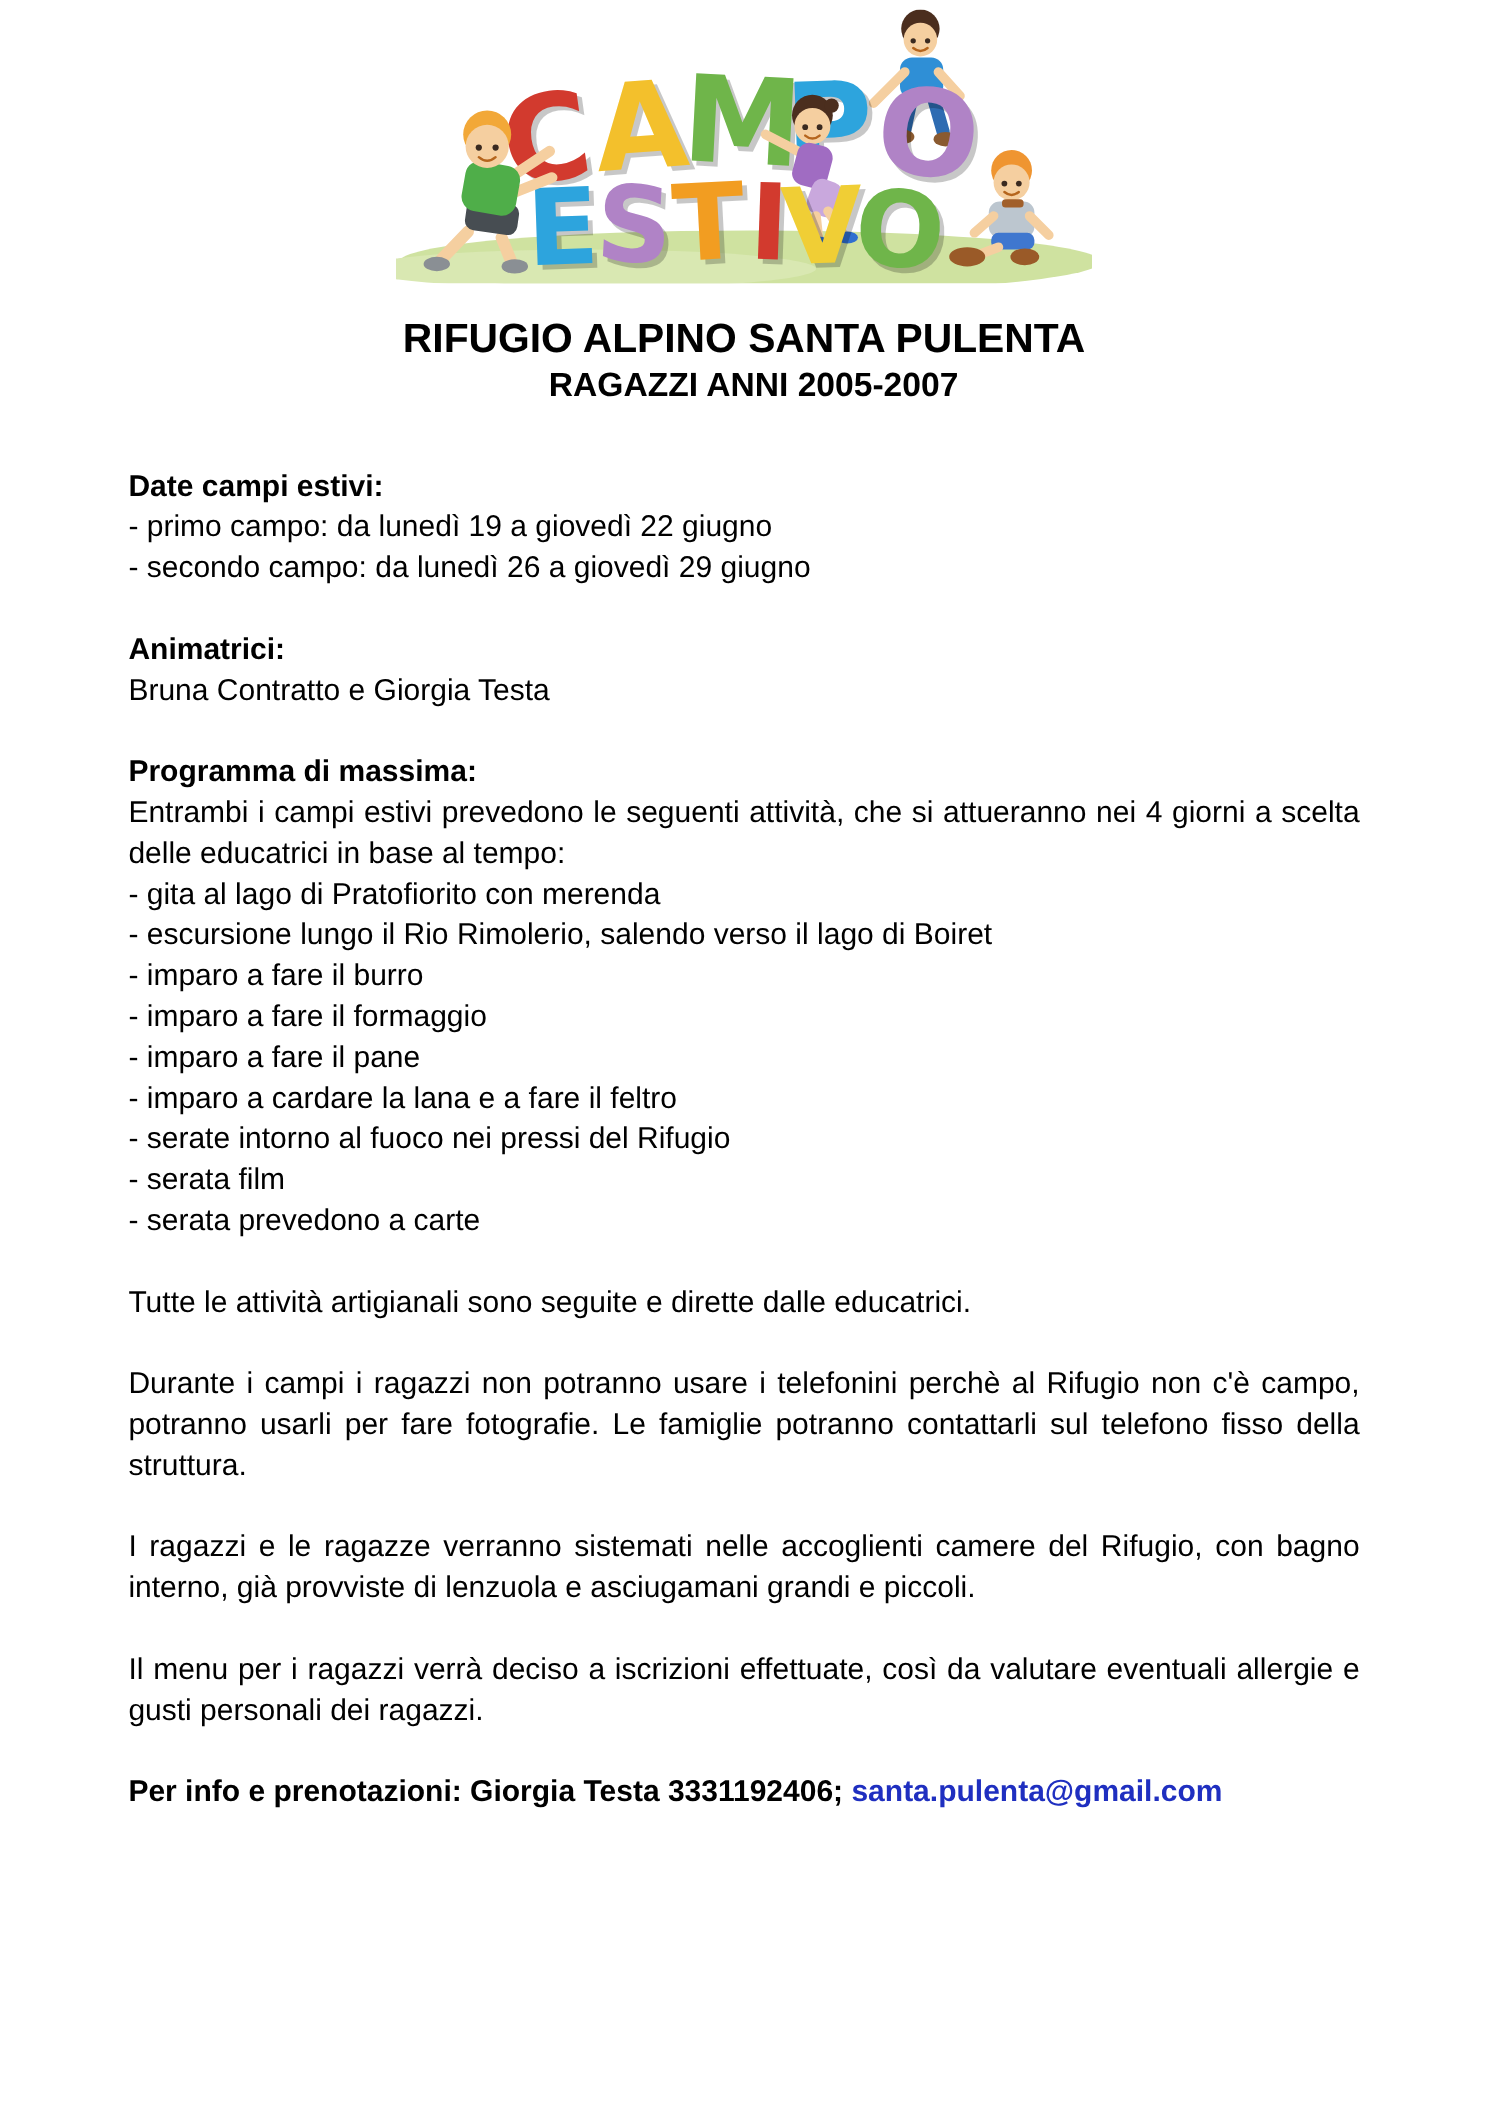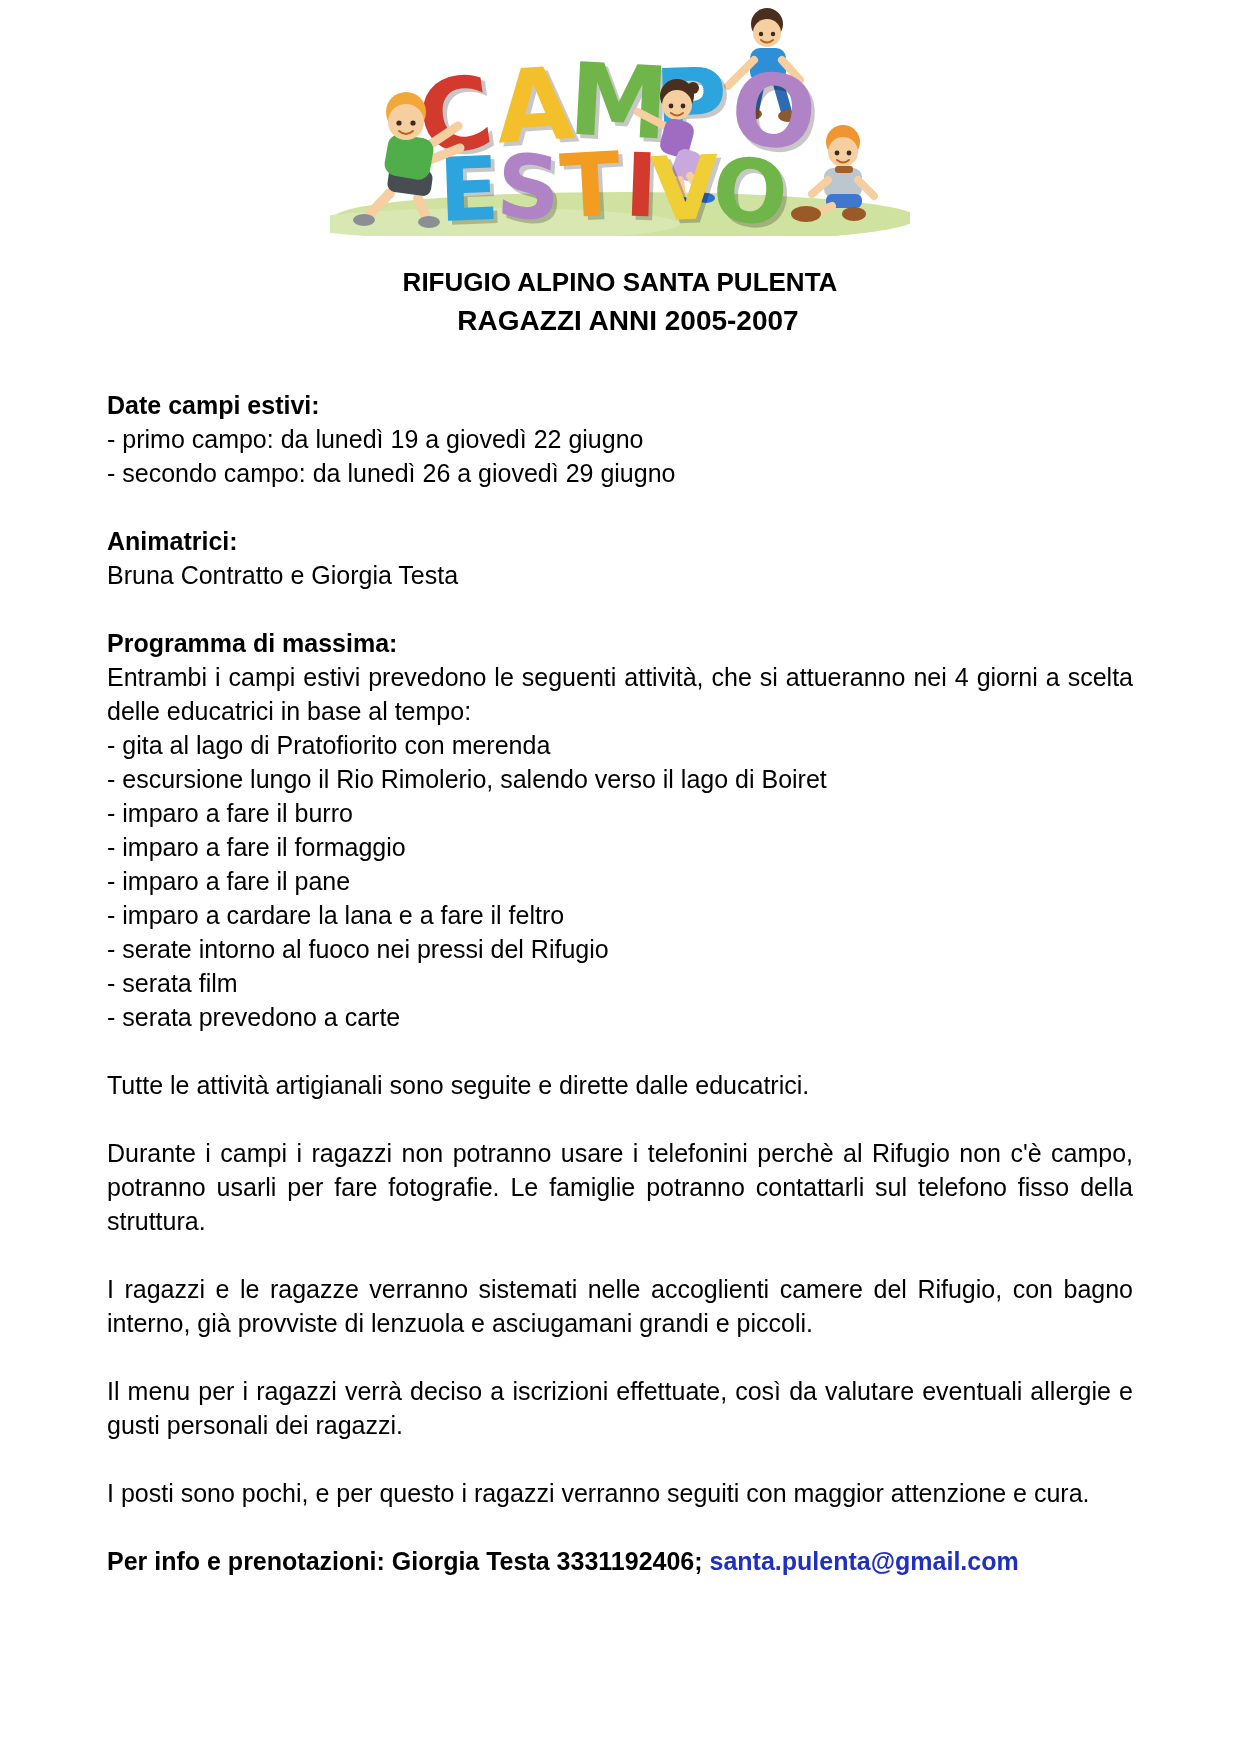--- a/index.html
+++ b/index.html
@@ -13,21 +13,21 @@
   .lw,.lw2{
     font-family:"DejaVu Sans", sans-serif;
     font-weight:bold;text-anchor:middle;
   }
   .lw{font-size:100px;}
   .lw2{font-size:88px;}
   .ls{fill:rgba(0,0,0,0.22);}
   .kidline{fill:none;stroke-linecap:round;}
   .title{
     margin:26px 0 0 0;text-align:center;
-    font-size:26px;font-weight:bold;line-height:40px;
+    font-size:34px;font-weight:bold;line-height:40px;
   }
   .subtitle{
     margin:2px 0 0 0;text-align:center;
     font-size:28px;font-weight:bold;line-height:34px;padding-left:16px;
   }
   .content{
     margin:50px 107px 0 107px;
     font-size:25px;line-height:34px;
   }
   .block{margin:0 0 34px 0;}
@@ -193,20 +193,19 @@
       <div class="line">- imparo a cardare la lana e a fare il feltro</div>
       <div class="line">- serate intorno al fuoco nei pressi del Rifugio</div>
       <div class="line">- serata film</div>
       <div class="line">- serata prevedono a carte</div>
     </div>
 
     <div class="para-left">Tutte le attività artigianali sono seguite e dirette dalle educatrici.</div>
     <div class="para">Durante i campi i ragazzi non potranno usare i telefonini perchè al Rifugio non c'è campo, potranno usarli per fare fotografie. Le famiglie potranno contattarli sul telefono fisso della struttura.</div>
     <div class="para">I ragazzi e le ragazze verranno sistemati nelle accoglienti camere del Rifugio, con bagno interno, già provviste di lenzuola e asciugamani grandi e piccoli.</div>
     <div class="para">Il menu per i ragazzi verrà deciso a iscrizioni effettuate, così da valutare eventuali allergie e gusti personali dei ragazzi.</div>
-    <div class="para">I posti sono pochi, e per questo i ragazzi verranno seguiti con maggior attenzione e cura.</div>
 
     <div>
       <div class="footer-line"><span>Per info e prenotazioni: Giorgia Testa 3331192406; </span><a class="email-link" style="color: rgb(31, 47, 192);">santa.pulenta@gmail.com</a></div>
     </div>
 
   </div>
 </div>
 
 </body></html>

